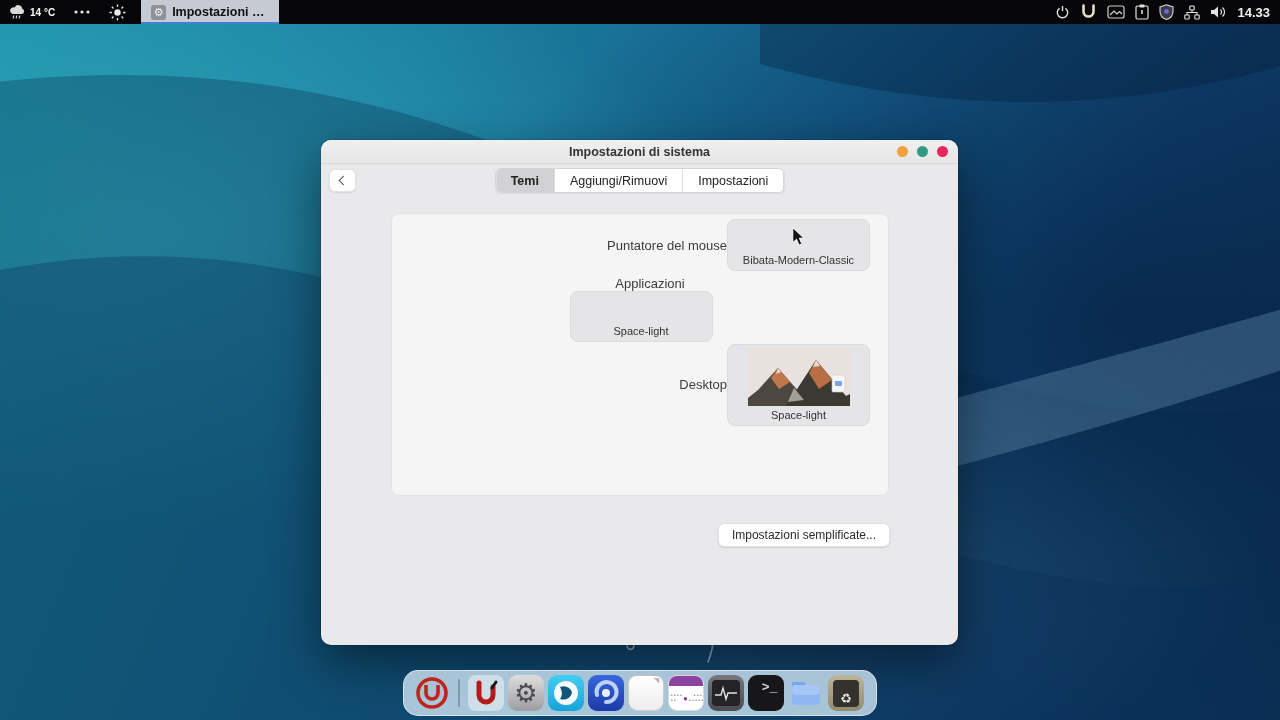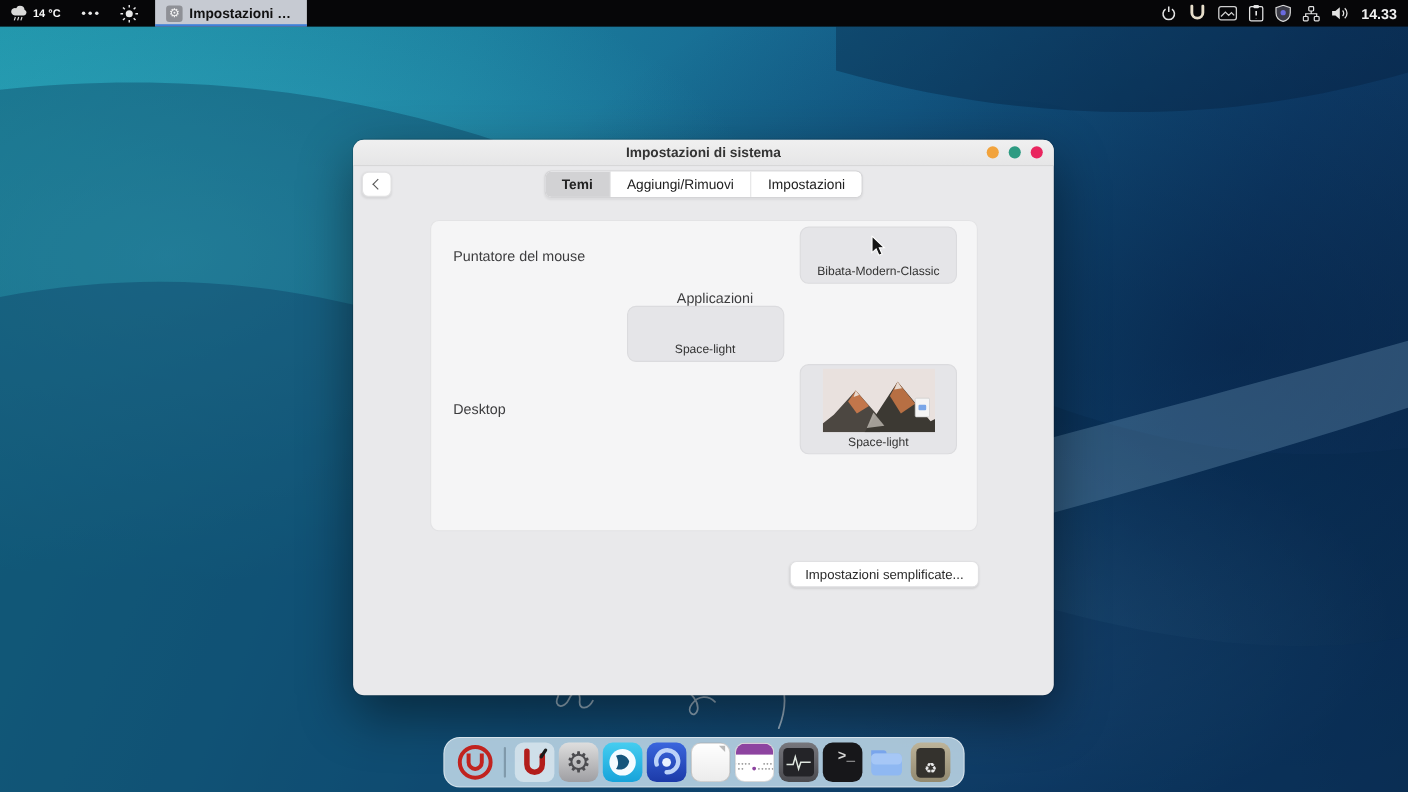--- a/index.html
+++ b/index.html
@@ -30,21 +30,21 @@
   .desktop-bg { position:absolute; top:24px; left:0; width:1280px; height:696px;
     background:
       radial-gradient(900px 480px at 12% 30%, rgba(62,186,208,0.50), transparent 62%),
       radial-gradient(1050px 620px at 88% 42%, rgba(4,24,56,0.55), transparent 66%),
       radial-gradient(700px 320px at 66% 78%, rgba(120,185,222,0.28), transparent 60%),
       linear-gradient(112deg,#1f93a8 0%,#1b7e9d 28%,#15608d 55%,#0f416f 78%,#0d3157 100%);
   }
   .desktop-bg svg { position:absolute; top:0; left:0; }
 
   
-  .window { position:absolute; left:321px; top:127px; width:637px; height:505px;
+  .window { position:absolute; left:321px; top:140px; width:637px; height:505px;
     background:#e9e9eb; border-radius:10px; overflow:hidden; z-index:20;
     box-shadow:0 18px 48px rgba(0,0,0,0.45), 0 0 0 1px rgba(0,0,0,0.12); }
   .titlebar { position:relative; height:24px; background:linear-gradient(#f0f0f0,#e6e6e7);
     border-bottom:1px solid #d7d7d8; display:flex; align-items:center; justify-content:center; }
   .wtitle { font-size:12.5px; color:#343434; font-weight:bold; }
   .lights { position:absolute; right:10px; top:0; height:100%; display:flex;
     align-items:center; gap:9px; }
   .light { width:11px; height:11px; border-radius:50%; }
   .navrow { position:relative; height:48px; }
   .back { position:absolute; left:8px; top:5px; width:27px; height:23px; background:#fff;
@@ -56,21 +56,21 @@
     display:flex; border:1px solid #d4d4d6; border-radius:6px; overflow:hidden;
     background:#fff; box-shadow:0 1px 2px rgba(0,0,0,0.06); }
   .tab { display:flex; align-items:center; padding:0 15px; font-size:12.5px; color:#222;
     background:#fff; border-right:1px solid #dcdcde; }
   .tab:last-child { border-right:none; }
   .tab.active { background:#d2d2d4; font-weight:bold; }
 
   .panel { position:absolute; left:70px; top:73px; width:498px; height:283px;
     background:#f5f5f6; border:1px solid #e3e3e5; border-radius:8px;
     display:flex; flex-direction:column; }
-  .row { display:flex; align-items:center; justify-content:space-between;
+  .row { display:flex; align-items:center; justify-content:flex-end;
     padding-left:20px; }
   .row.r1{height:62px;} .row.r2{height:66px;flex-direction:column;} .row.r3{height:68px;} .row.r4{height:85px;}
   .rlabel { font-size:13px; color:#3c3c3e; }
   .card { width:143px; margin-right:18px; background:#e5e5e8; border:1px solid #dbdbde;
     border-radius:8px; display:flex; flex-direction:column; align-items:center;
     justify-content:flex-end; padding-bottom:4px; }
   .card.c1{height:52px;} .card.c2{height:53px;} .card.c3{height:53px;} .card.c4{height:82px;}
   .cprev { flex:1; display:flex; align-items:center; justify-content:center; width:100%; }
   .cname { font-size:11px; color:#333; white-space:nowrap; }
   

